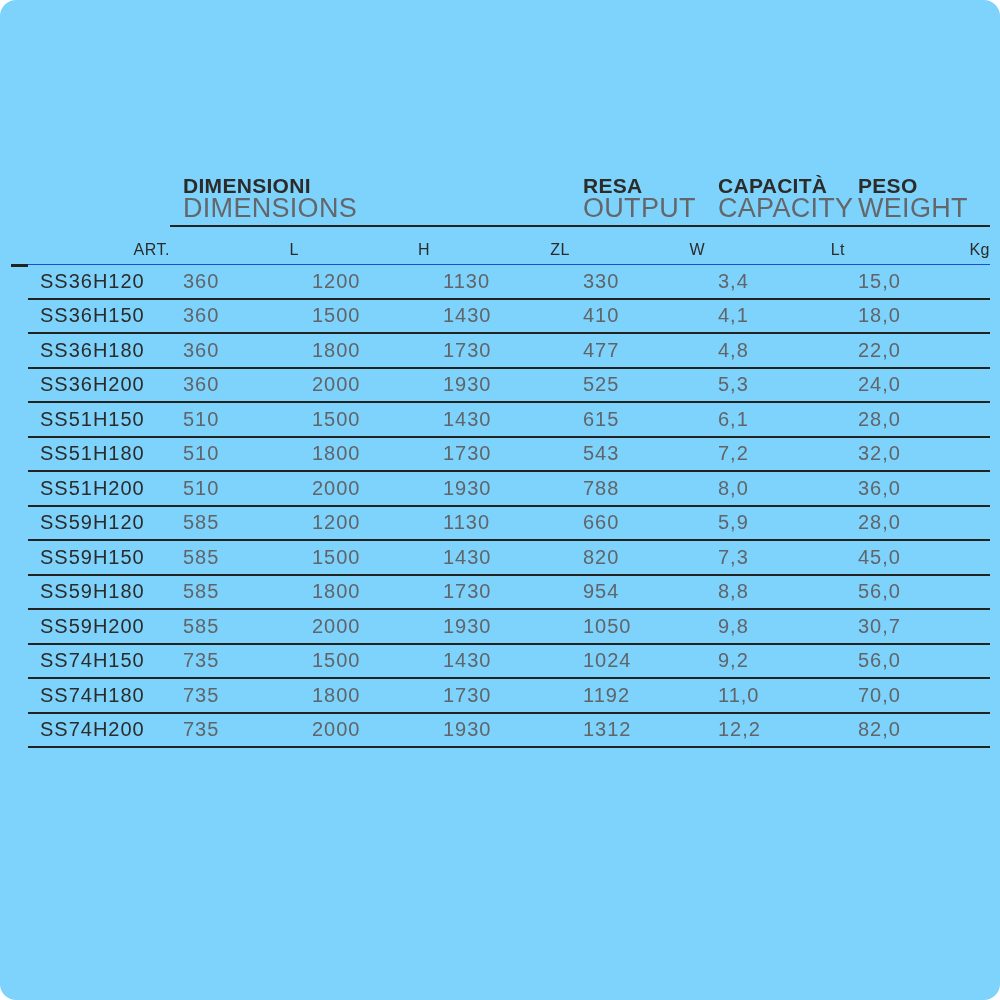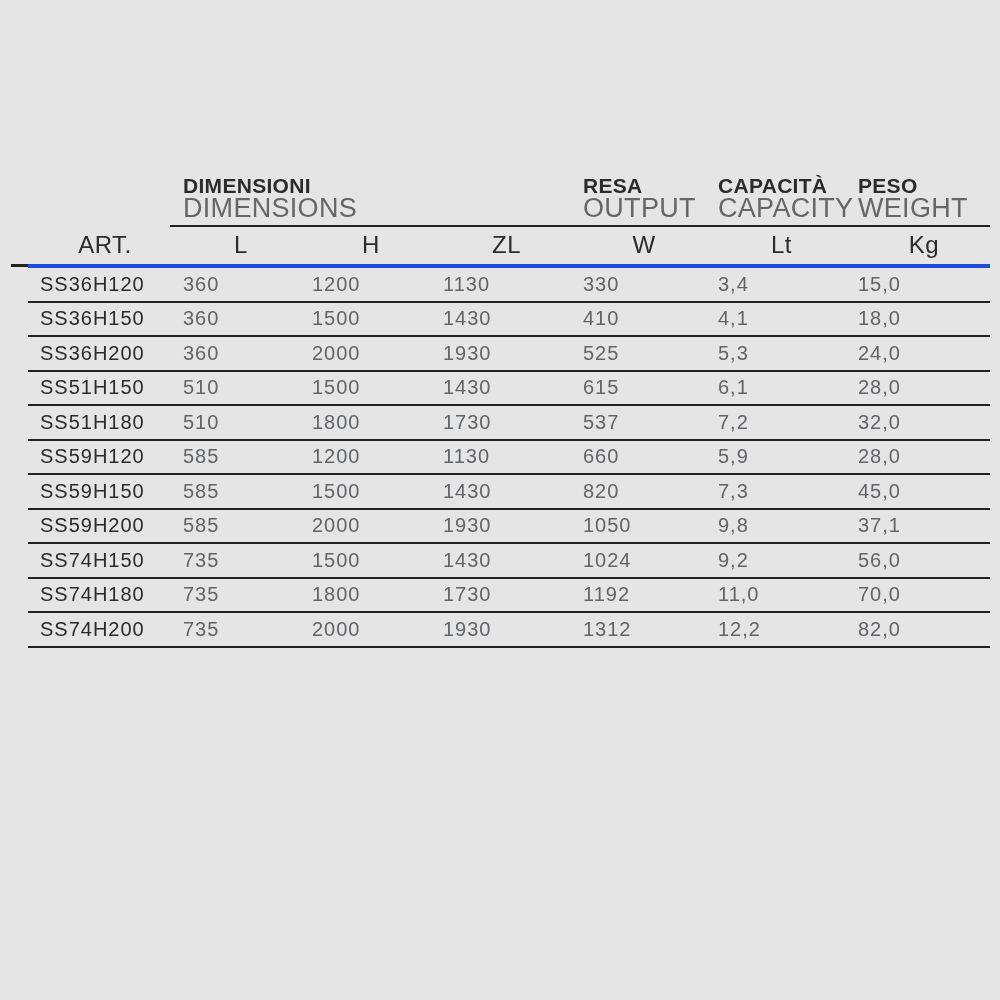--- a/index.html
+++ b/index.html
@@ -4,23 +4,24 @@
 <style>
   html, body {
     margin: 0;
     padding: 0;
     background: #ffffff;
   }
   .page {
     position: relative;
     width: 1000px;
     height: 1000px;
-    background: #e5e5e5;
+    background: #7dd3fc;
     font-family: "Liberation Sans", sans-serif;
     overflow: hidden;
+    border-radius: 16px;
   }
   table.spec {
     position: absolute;
     left: 28px;
     top: 175px;
     width: 962px;
     border-collapse: collapse;
     table-layout: fixed;
   }
   
@@ -47,27 +48,27 @@
     font-size: 27px;
     font-weight: normal;
     color: #64666a;
     line-height: 22px;
     letter-spacing: 0.3px;
   }
   
   tr.cols-row th {
     height: 32px;
     vertical-align: bottom;
-    text-align: center;
+    text-align: right;
     padding: 0 0 5px 13px;
-    font-size: 24px;
+    font-size: 16px;
     font-weight: normal;
     color: #2c2b29;
     letter-spacing: 0.5px;
-    border-bottom: 4px solid #1d4ed8;
+    border-bottom: 1px solid #1d4ed8;
   }
   tr.cols-row th:first-child {
     padding-left: 12px;
     position: relative;
   }
   
   tr.cols-row th:first-child::before {
     content: "";
     position: absolute;
     left: -17px;
@@ -152,20 +153,29 @@
         <tr>
     <td class="art">SS36H150</td>
     <td>360</td>
     <td>1500</td>
     <td>1430</td>
     <td>410</td>
     <td>4,1</td>
     <td>18,0</td>
   </tr>
         <tr>
+    <td class="art">SS36H180</td>
+    <td>360</td>
+    <td>1800</td>
+    <td>1730</td>
+    <td>477</td>
+    <td>4,8</td>
+    <td>22,0</td>
+  </tr>
+        <tr>
     <td class="art">SS36H200</td>
     <td>360</td>
     <td>2000</td>
     <td>1930</td>
     <td>525</td>
     <td>5,3</td>
     <td>24,0</td>
   </tr>
         <tr>
     <td class="art">SS51H150</td>
@@ -174,50 +184,68 @@
     <td>1430</td>
     <td>615</td>
     <td>6,1</td>
     <td>28,0</td>
   </tr>
         <tr>
     <td class="art">SS51H180</td>
     <td>510</td>
     <td>1800</td>
     <td>1730</td>
-    <td>537</td>
+    <td>543</td>
     <td>7,2</td>
     <td>32,0</td>
+  </tr>
+        <tr>
+    <td class="art">SS51H200</td>
+    <td>510</td>
+    <td>2000</td>
+    <td>1930</td>
+    <td>788</td>
+    <td>8,0</td>
+    <td>36,0</td>
   </tr>
         <tr>
     <td class="art">SS59H120</td>
     <td>585</td>
     <td>1200</td>
     <td>1130</td>
     <td>660</td>
     <td>5,9</td>
     <td>28,0</td>
   </tr>
         <tr>
     <td class="art">SS59H150</td>
     <td>585</td>
     <td>1500</td>
     <td>1430</td>
     <td>820</td>
     <td>7,3</td>
     <td>45,0</td>
   </tr>
         <tr>
+    <td class="art">SS59H180</td>
+    <td>585</td>
+    <td>1800</td>
+    <td>1730</td>
+    <td>954</td>
+    <td>8,8</td>
+    <td>56,0</td>
+  </tr>
+        <tr>
     <td class="art">SS59H200</td>
     <td>585</td>
     <td>2000</td>
     <td>1930</td>
     <td>1050</td>
     <td>9,8</td>
-    <td>37,1</td>
+    <td>30,7</td>
   </tr>
         <tr>
     <td class="art">SS74H150</td>
     <td>735</td>
     <td>1500</td>
     <td>1430</td>
     <td>1024</td>
     <td>9,2</td>
     <td>56,0</td>
   </tr>

